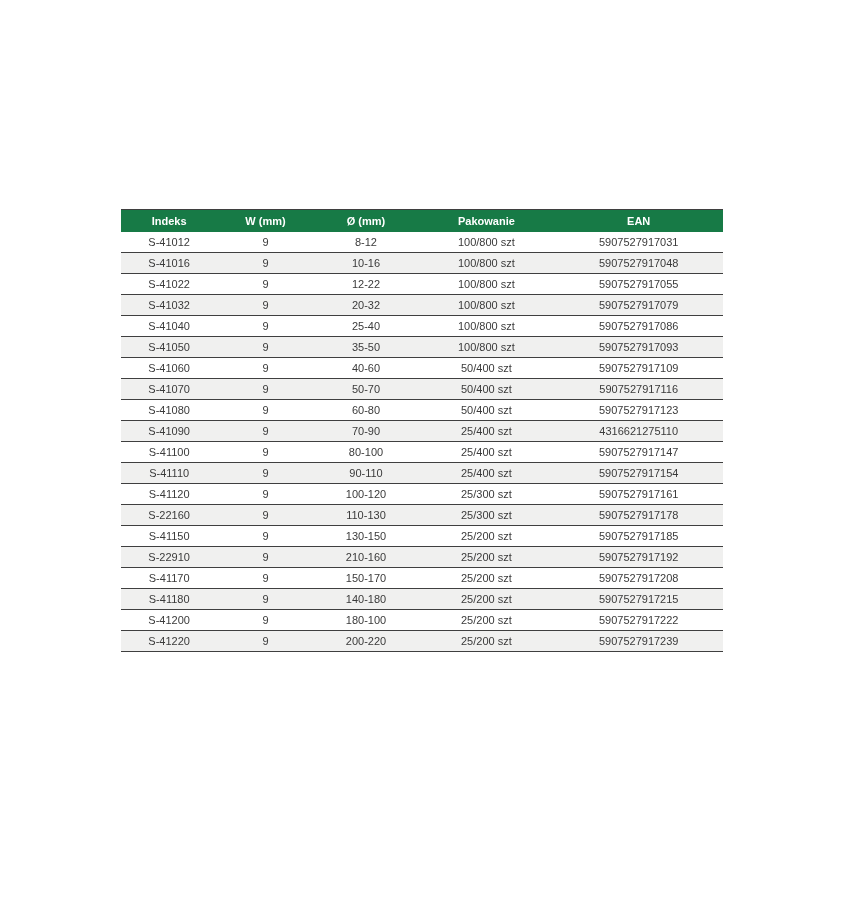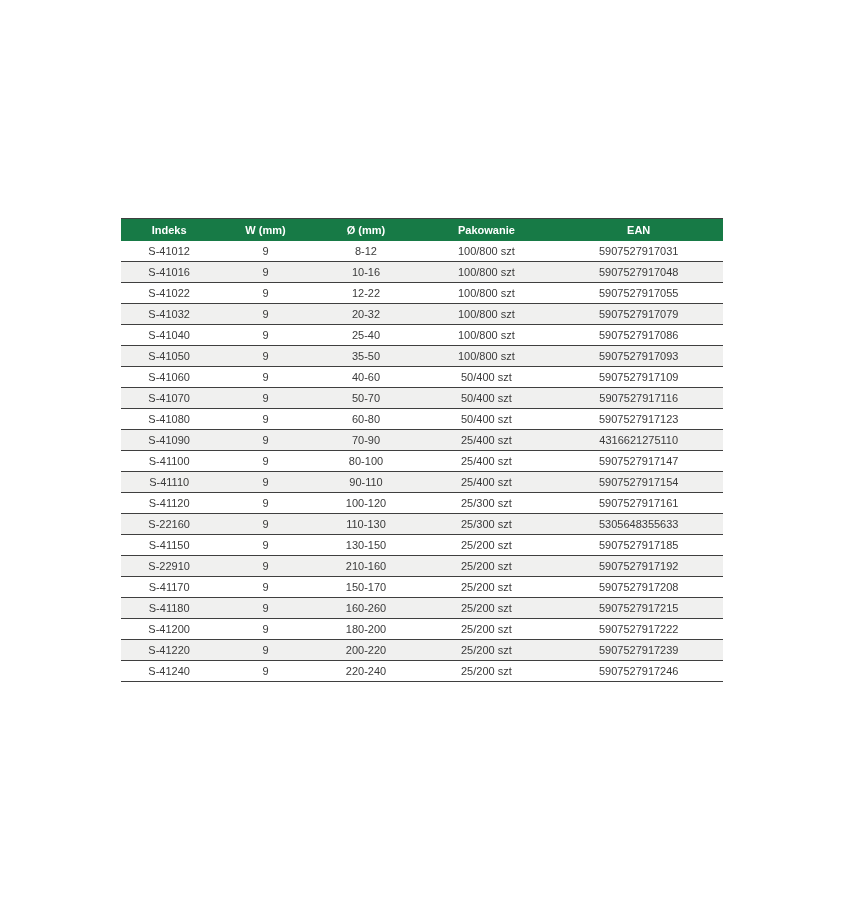--- a/index.html
+++ b/index.html
@@ -10,21 +10,21 @@
     width: 846px;
     height: 900px;
     background: var(--page-bg, #ffffff);
     font-family: "Liberation Sans", sans-serif;
     position: relative;
     overflow: hidden;
   }
   .table-wrap {
     position: absolute;
     left: 121px;
-    top: 218px;
+    top: 209px;
     width: 602px;
   }
   table.product-table {
     width: 100%;
     border-collapse: collapse;
     table-layout: fixed;
     font-size: 11px;
     color: var(--text, #3a3a3a);
     border-top: 1px solid var(--border, #3f3f3f);
   }
@@ -166,21 +166,21 @@
           <td>9</td>
           <td>100-120</td>
           <td>25/300 szt</td>
           <td>5907527917161</td>
         </tr>
         <tr>
           <td>S-22160</td>
           <td>9</td>
           <td>110-130</td>
           <td>25/300 szt</td>
-          <td>5305648355633</td>
+          <td>5907527917178</td>
         </tr>
         <tr>
           <td>S-41150</td>
           <td>9</td>
           <td>130-150</td>
           <td>25/200 szt</td>
           <td>5907527917185</td>
         </tr>
         <tr>
           <td>S-22910</td>
@@ -192,40 +192,33 @@
         <tr>
           <td>S-41170</td>
           <td>9</td>
           <td>150-170</td>
           <td>25/200 szt</td>
           <td>5907527917208</td>
         </tr>
         <tr>
           <td>S-41180</td>
           <td>9</td>
-          <td>160-260</td>
+          <td>140-180</td>
           <td>25/200 szt</td>
           <td>5907527917215</td>
         </tr>
         <tr>
           <td>S-41200</td>
           <td>9</td>
-          <td>180-200</td>
+          <td>180-100</td>
           <td>25/200 szt</td>
           <td>5907527917222</td>
         </tr>
         <tr>
           <td>S-41220</td>
           <td>9</td>
           <td>200-220</td>
           <td>25/200 szt</td>
           <td>5907527917239</td>
-        </tr>
-        <tr>
-          <td>S-41240</td>
-          <td>9</td>
-          <td>220-240</td>
-          <td>25/200 szt</td>
-          <td>5907527917246</td>
         </tr>
       </tbody>
   </table>
 </div>
 
 </body></html>

